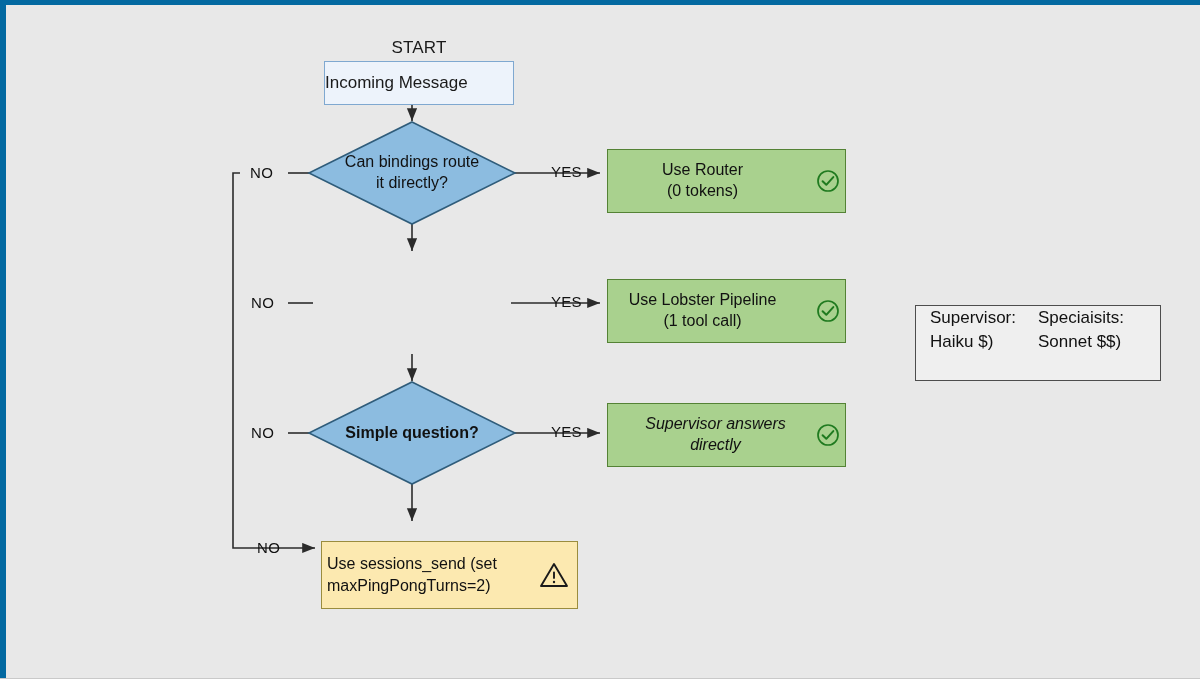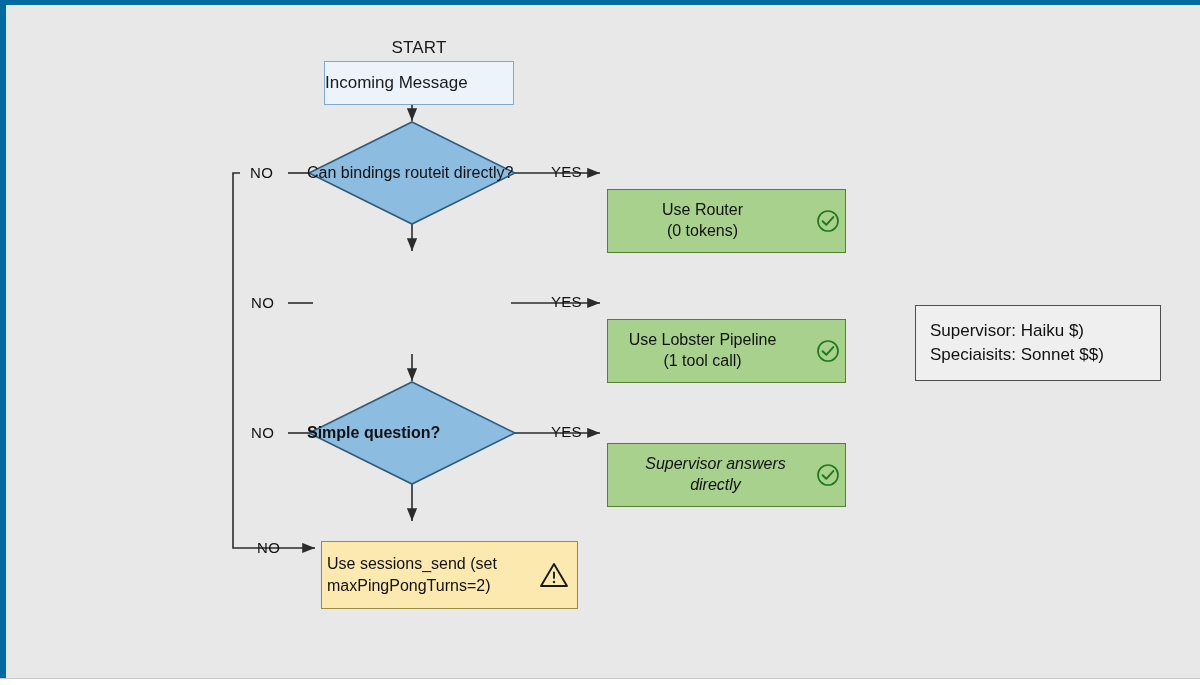--- a/index.html
+++ b/index.html
@@ -84,40 +84,40 @@
   .diamond-shape {
     position: absolute;
     inset: 0;
     width: 100%;
     height: 100%;
   }
   .diamond-text {
     position: absolute;
     inset: 0;
     display: flex;
-    flex-direction: row;
-    align-items: center;
+    flex-direction: column;
+    align-items: center;
+    justify-content: center;
     font-size: 16px;
     color: #111111;
     line-height: 1.3;
     text-align: center;
     pointer-events: none;
   }
 
   
   .box-outcome {
     width: 225px;
     height: 62px;
     background: #a9d18e;
     border: 1.5px solid #548235;
     display: flex;
     align-items: center;
     padding: 0 0 0 12px;
     position: absolute;
-    margin-top: 40px;
   }
   .box-outcome .otext {
     font-size: 16px;
     color: #111111;
     line-height: 1.3;
     flex: 1;
   }
   .box-outcome .otext.centerish {
     text-align: center;
     padding-left: 0;
@@ -166,21 +166,21 @@
   
   .legend {
     position: absolute;
     left: 909px;
     top: 300px;
     width: 246px;
     height: 76px;
     background: #efefef;
     border: 1.5px solid #4d4d4d;
     display: flex;
-    flex-direction: column;
+    flex-direction: row;
     justify-content: center;
     padding-left: 14px;
     box-sizing: border-box;
   }
   .legend-line {
     font-size: 17px;
     color: #111111;
     line-height: 1.42;
   }
 

